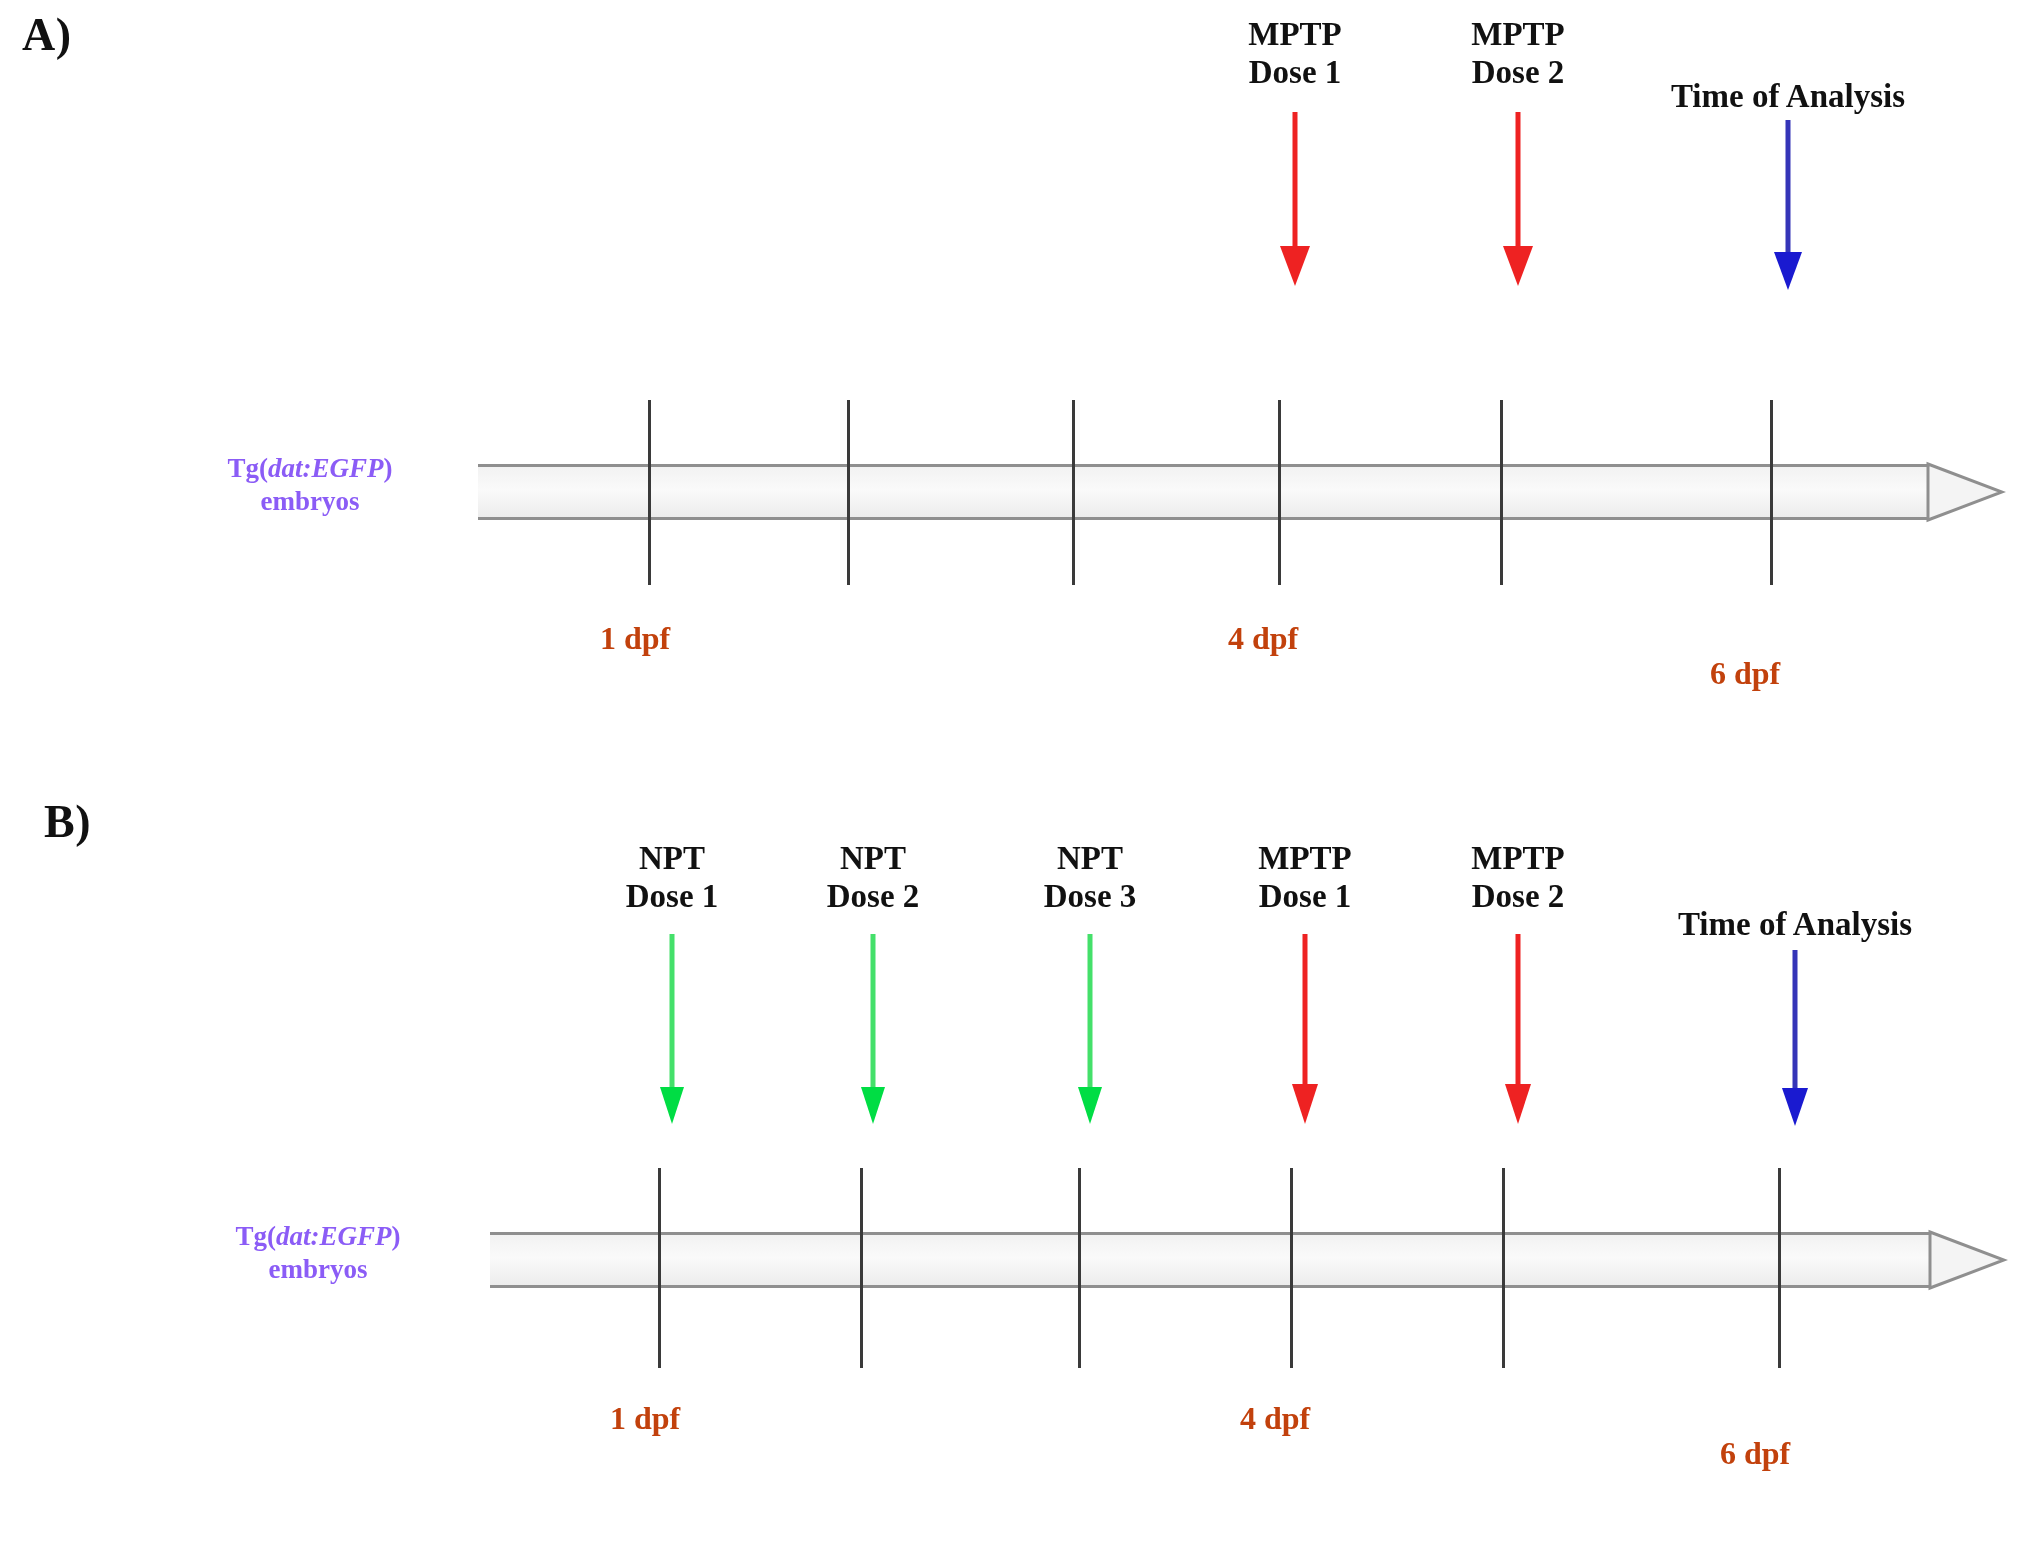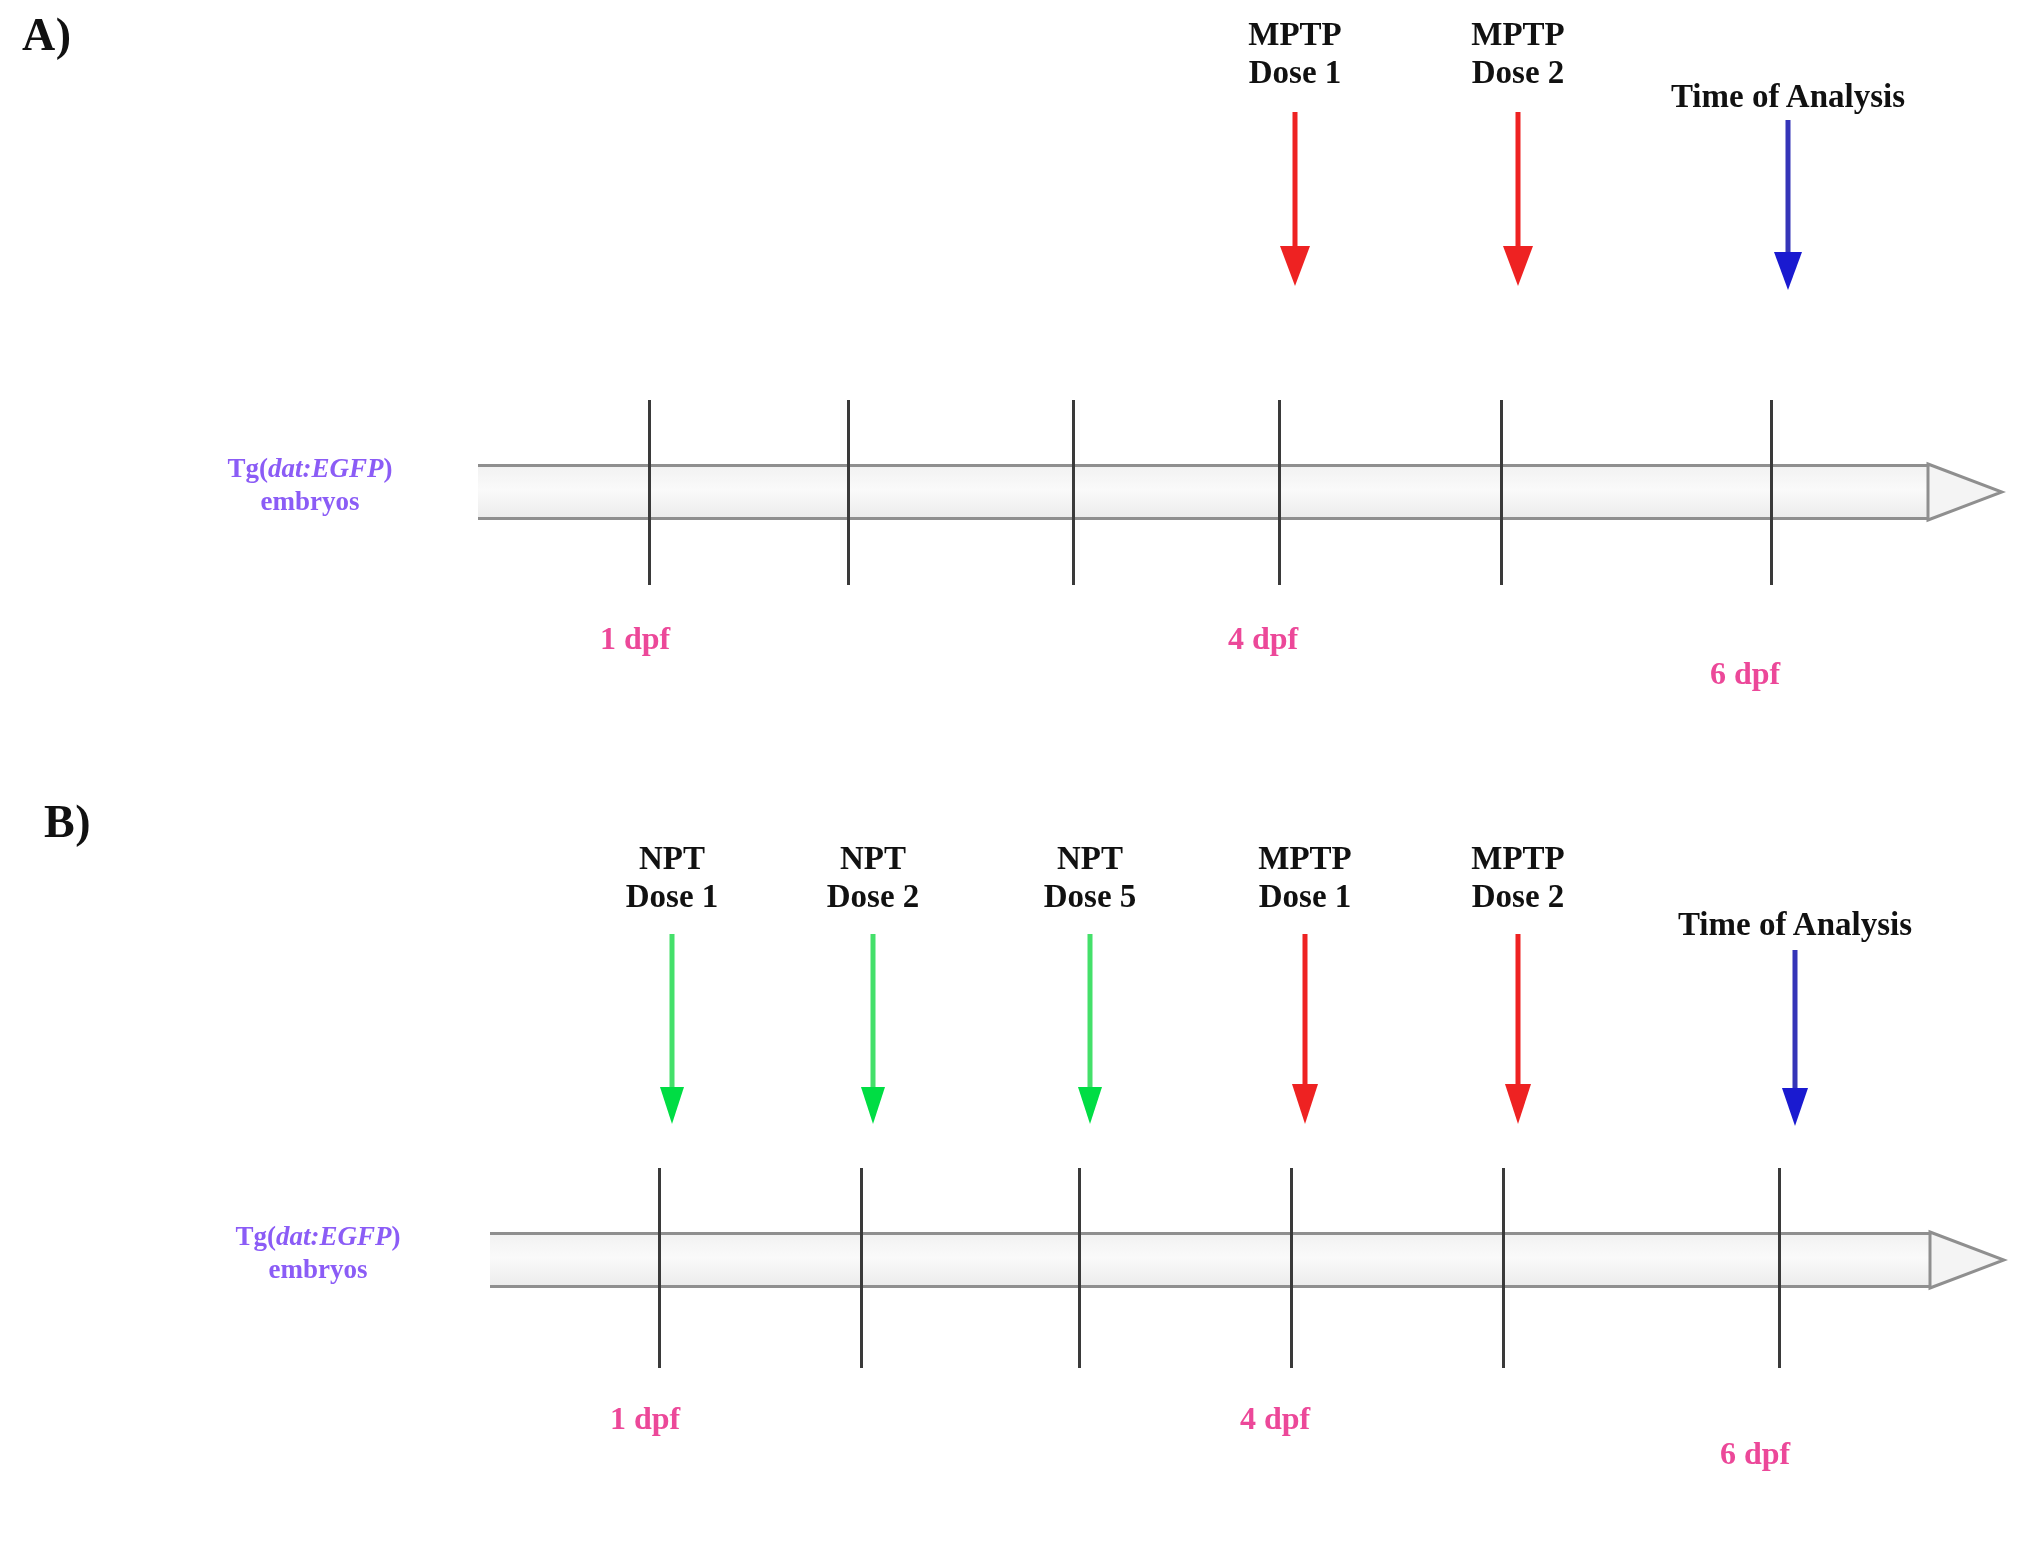--- a/index.html
+++ b/index.html
@@ -73,21 +73,21 @@
     white-space: nowrap;
   }
   .embryo-label .ital { font-style: italic; }
 
   
   .dpf-label {
     position: absolute;
     font-weight: bold;
     font-size: 32px;
     white-space: nowrap;
-    color: #ec4899;
+    color: #c2410c;
   }
 
   
   .event {
     position: absolute;
     width: 0;
     height: 0;
   }
   .event-label {
     position: absolute;
@@ -226,21 +226,21 @@
       <svg width="40" height="195" viewBox="0 0 40 195">
         <line x1="20" y1="2" x2="20" y2="160" stroke="#44e06a" stroke-width="5"></line>
         <polygon points="20,192 8,155 32,155" fill="#00dd44"></polygon>
       </svg>
     </div>
   </div>
 
   <div class="event" style="left:1090px; top:0;">
     <div class="event-label" style="top:80px;">
       <span>NPT</span>
-      <span class="l2">Dose 5</span>
+      <span class="l2">Dose 3</span>
     </div>
     <div class="event-arrow" style="top:172px;">
       <svg width="40" height="195" viewBox="0 0 40 195">
         <line x1="20" y1="2" x2="20" y2="160" stroke="#44e06a" stroke-width="5"></line>
         <polygon points="20,192 8,155 32,155" fill="#00dd44"></polygon>
       </svg>
     </div>
   </div>
 
   <div class="event" style="left:1305px; top:0;">

